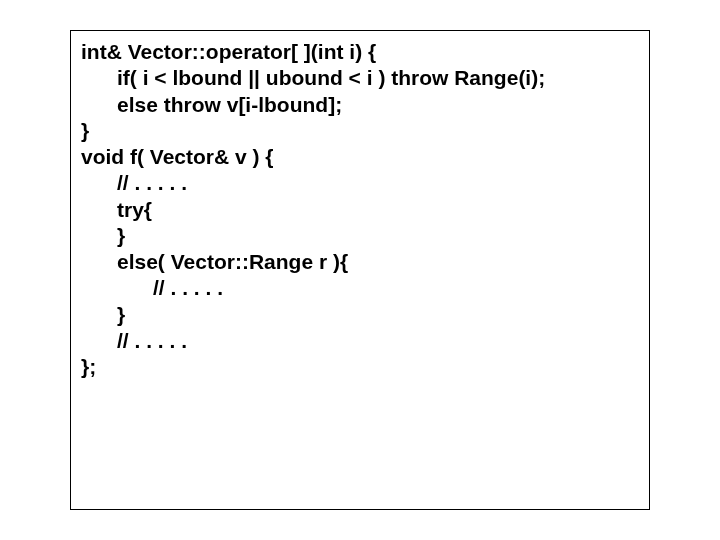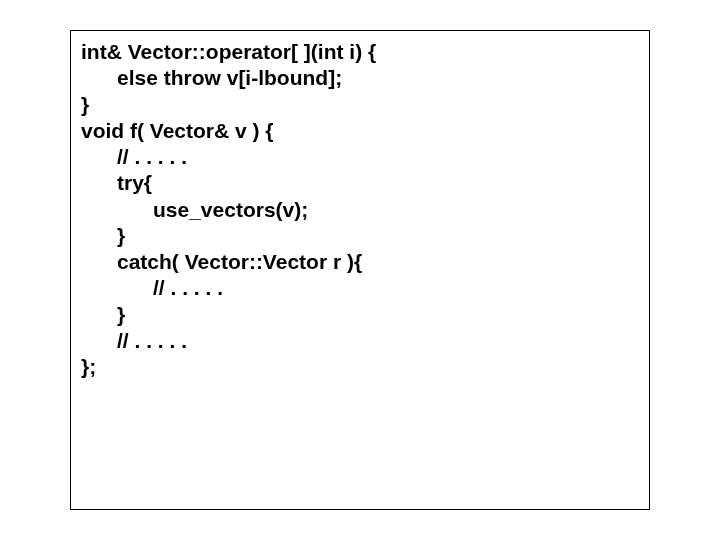--- a/index.html
+++ b/index.html
@@ -29,25 +29,25 @@
     white-space: pre;
   }
   .ind1 { padding-left: 36px; }
   .ind2 { padding-left: 72px; }
 </style>
 </head>
 <body>
 
 <div class="code-box">
   <div class="line">int&amp; Vector::operator[ ](int i) {</div>
+  <div class="line ind1">if( i &lt; lbound || ubound &lt; i ) throw Range(i);</div>
   <div class="line ind1">else throw v[i-lbound];</div>
   <div class="line">}</div>
   <div class="line">void f( Vector&amp; v ) {</div>
   <div class="line ind1">// . . . . .</div>
   <div class="line ind1">try{</div>
-  <div class="line ind2">use_vectors(v);</div>
   <div class="line ind1">}</div>
-  <div class="line ind1">catch( Vector::Vector r ){</div>
+  <div class="line ind1">else( Vector::Range r ){</div>
   <div class="line ind2">// . . . . .</div>
   <div class="line ind1">}</div>
   <div class="line ind1">// . . . . .</div>
   <div class="line">};</div>
 </div>
 
 </body></html>

